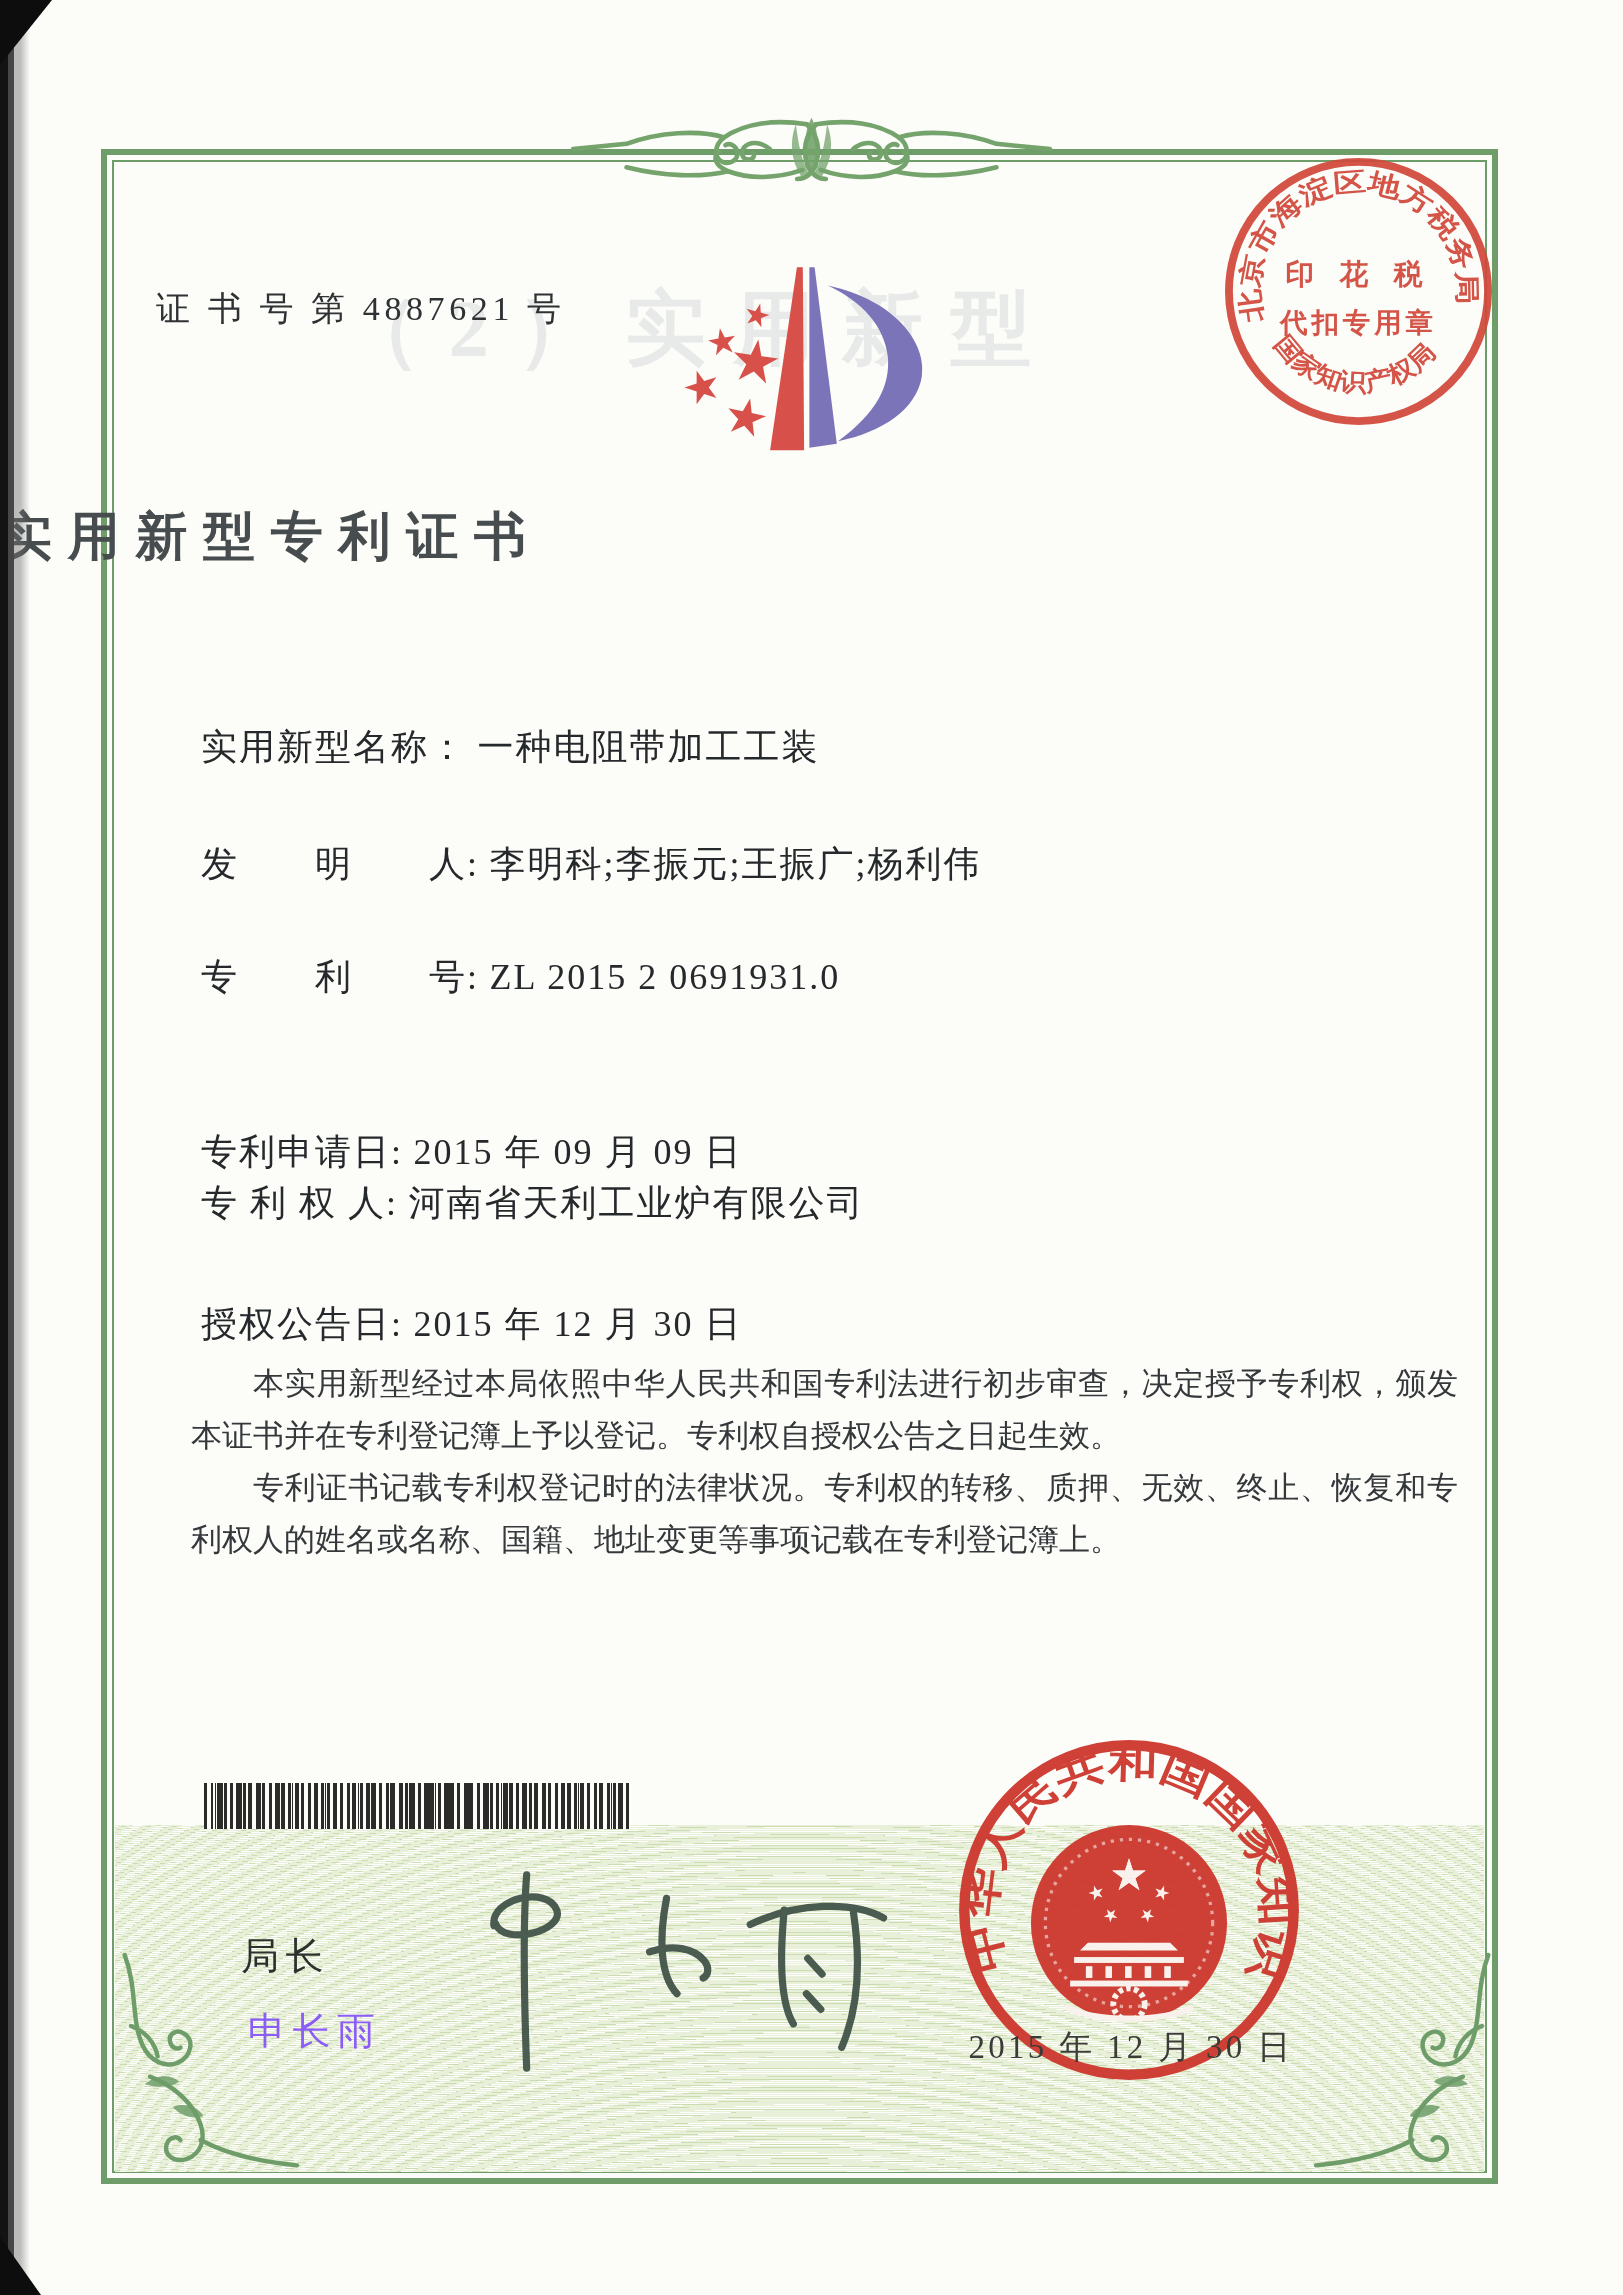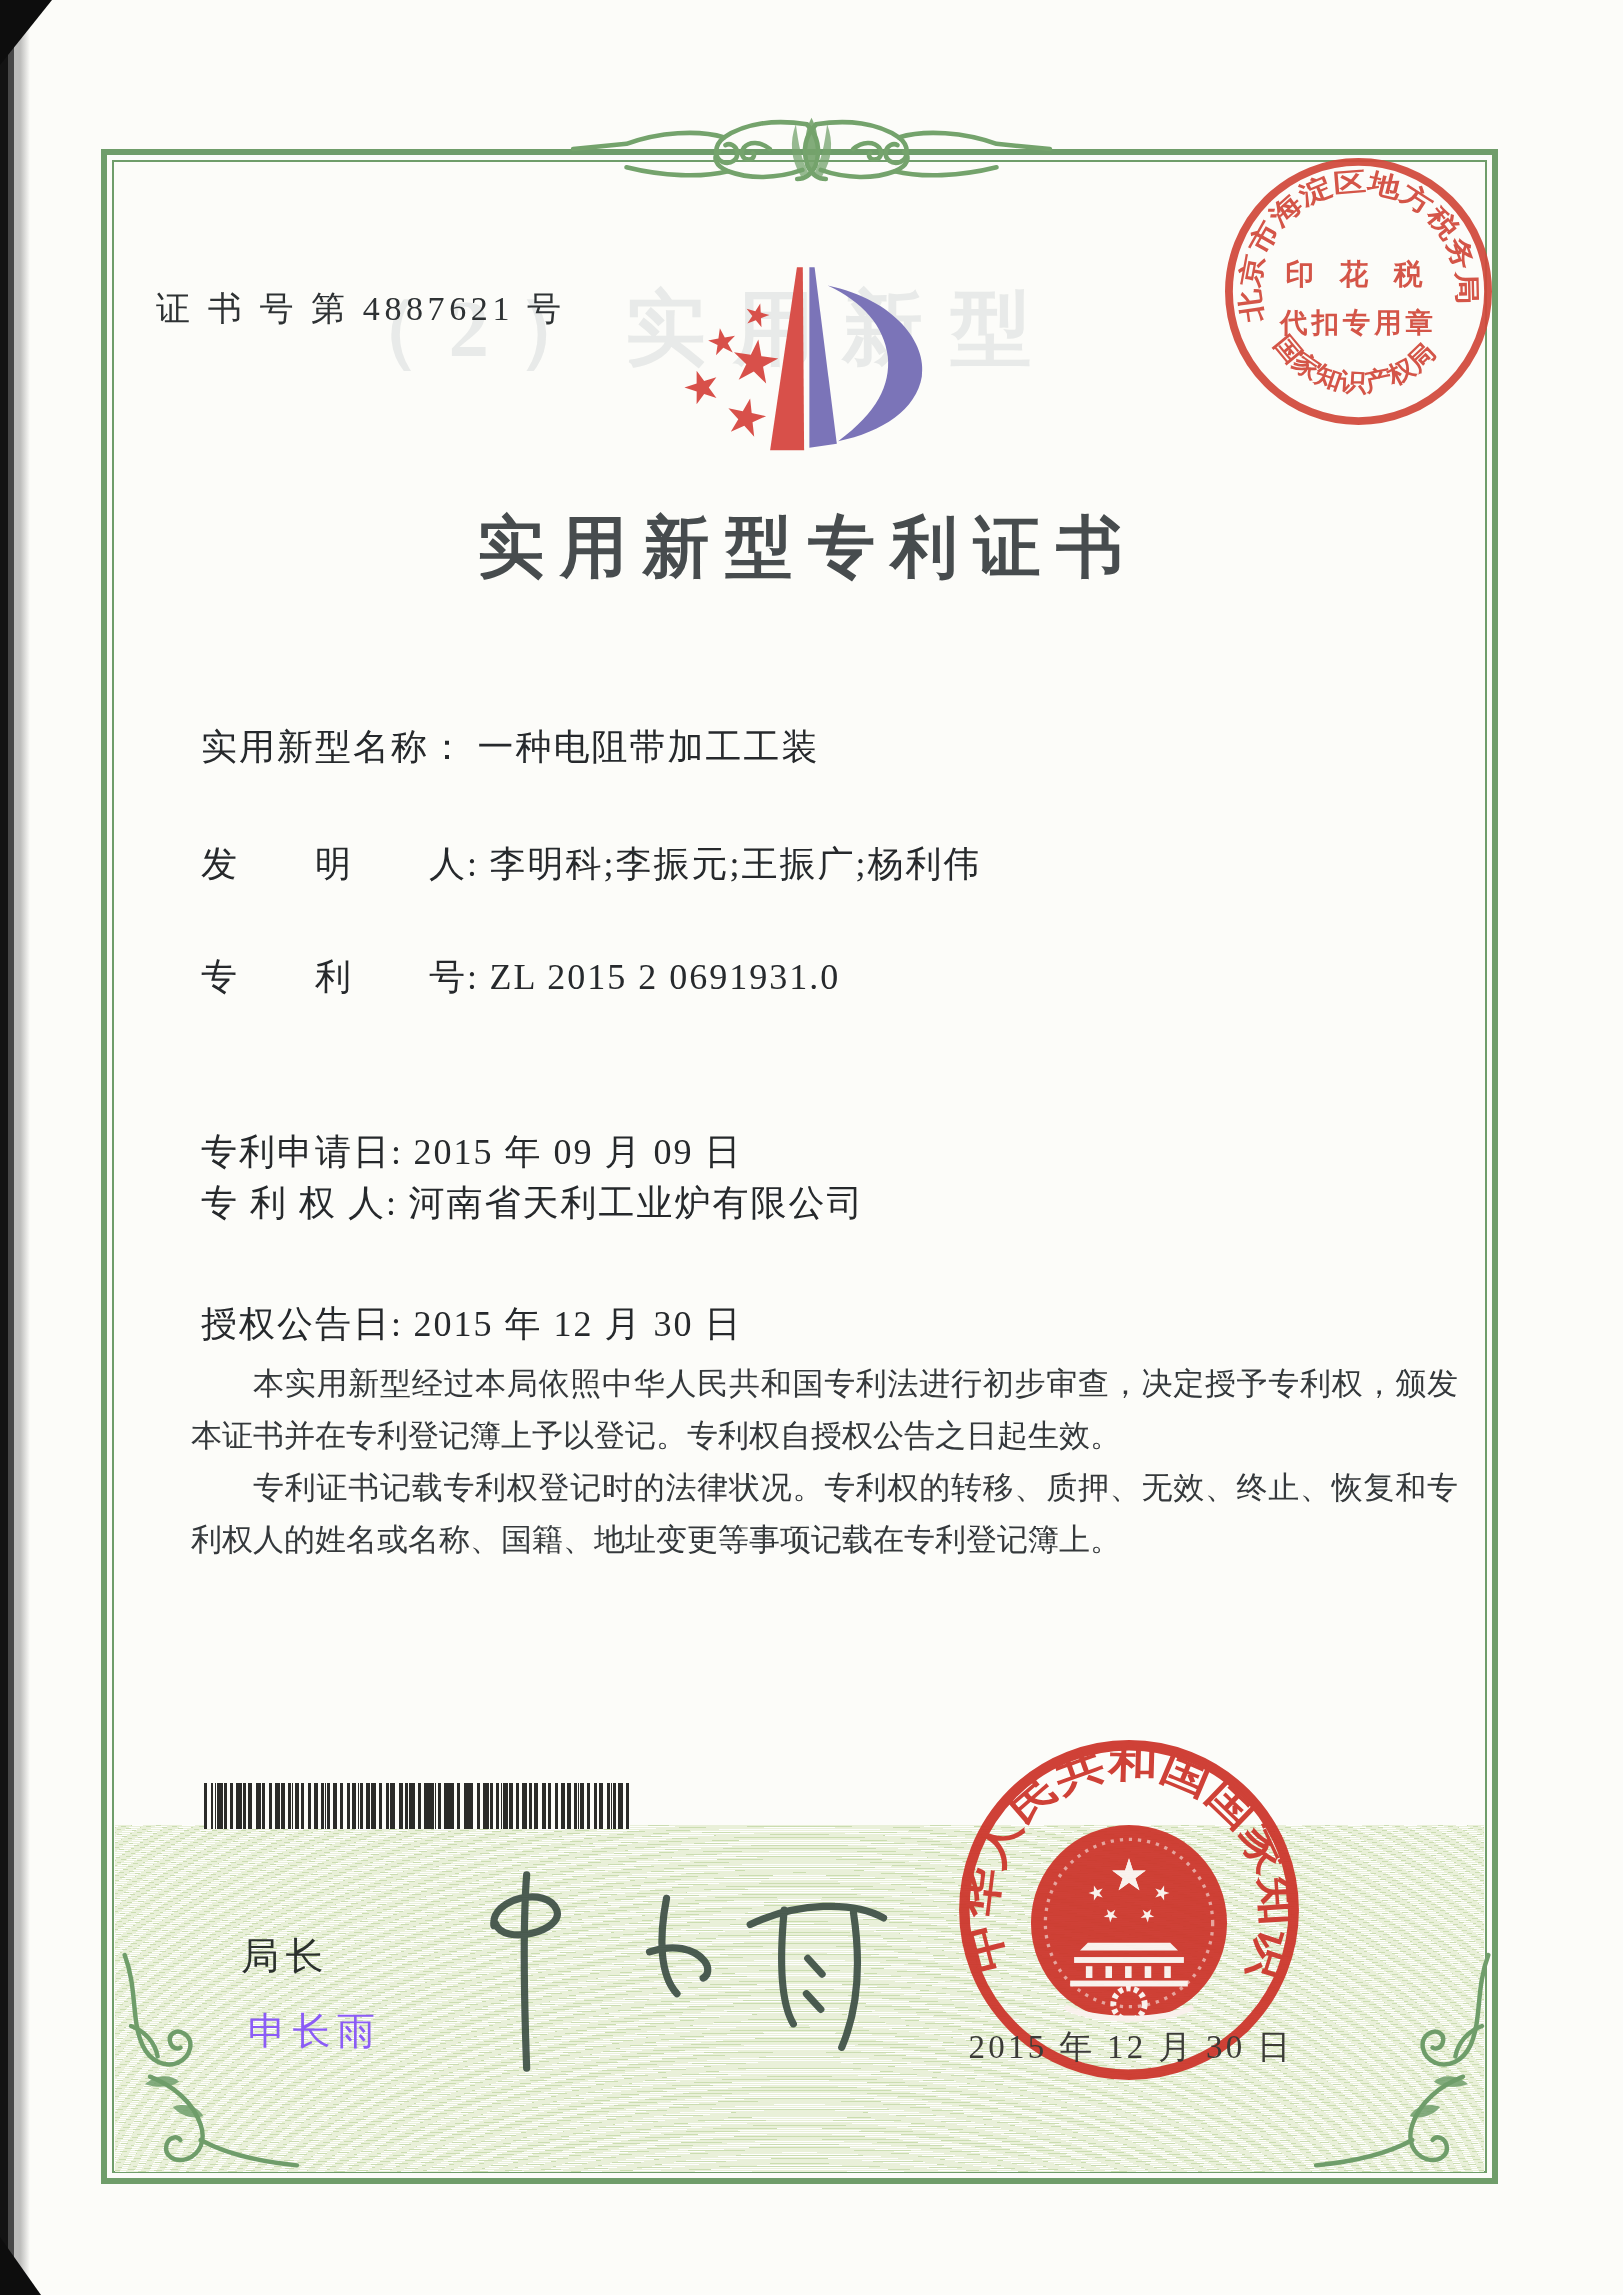--- a/index.html
+++ b/index.html
@@ -19,22 +19,22 @@
   
   .green-panel{position:absolute;left:115px;top:1825px;width:1369px;height:347px;z-index:2;
     background-color:#e9f0d9;
     background-image:
       repeating-radial-gradient(140% 120% at 50% 235%, rgba(255,255,255,.95) 0 2px, rgba(255,255,255,0) 2px 8.5px),
       repeating-radial-gradient(150% 130% at 50% -140%, rgba(173,202,136,.5) 0 1.3px, rgba(173,202,136,0) 1.3px 7.2px);}
   
   .certno{position:absolute;left:156px;top:286px;font-size:34px;letter-spacing:4.6px;color:#2e3234;z-index:6;}
   .watermark{position:absolute;left:340px;top:275px;font-size:81px;letter-spacing:27.5px;z-index:3;
     color:rgba(130,142,150,.16);font-weight:700;}
-  .title{position:absolute;left:0;width:1616px;top:502px;text-align:center;z-index:6;
-    font-size:67px;font-weight:600;letter-spacing:15.7px;color:#474c4e;}
+  .title{position:absolute;left:0;width:1616px;top:502px;text-align:left;z-index:6;
+    font-size:52px;font-weight:600;letter-spacing:15.7px;color:#474c4e;}
   .fields{position:absolute;left:0;top:0;z-index:6;}
   .field{position:absolute;left:201px;font-size:36px;letter-spacing:2px;color:#26292c;white-space:nowrap;}
   .field .v{margin-left:10.5px;}
   .f0{top:723px}.f1{top:840px}.f2{top:953px}.f3{top:1128px}.f4{top:1179px}.f5{top:1300px}
   .bodytext{position:absolute;left:191px;top:1358px;width:1267px;z-index:6;
     font-size:31px;line-height:52px;color:#34383b;text-align:justify;}
   .bodytext p{margin:0;text-indent:2em;}
   
   .barcode{position:absolute;left:204px;top:1783px;width:426px;height:46px;z-index:6;background:#fcfcf9;
     background-image:

